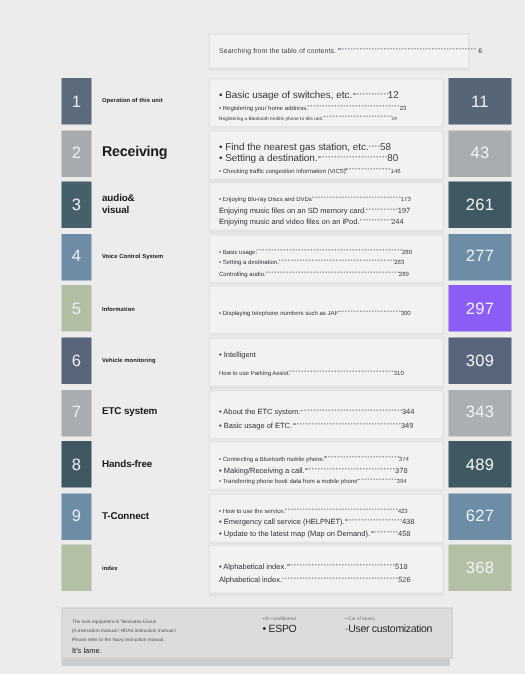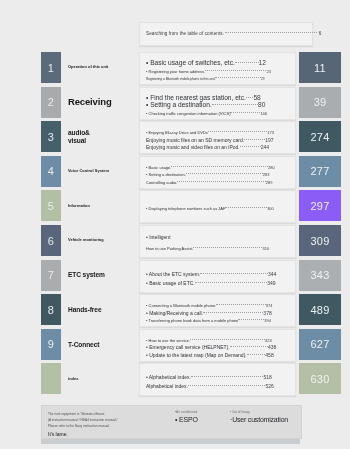--- a/index.html
+++ b/index.html
@@ -107,30 +107,30 @@
         <div class="entry" style="font-size: 3.2px; top: 20.2px;"><span>Registering a Bluetooth mobile phone to this unit.</span><span class="leader" style="width: 45.6px;"></span><span class="pg" style="font-size: 3.2px;">29</span></div>
       </div>
       <div class="bigbox" style="background: rgb(86, 102, 118); top: 52px;">11</div>
       <div class="tab" style="background: rgb(167, 171, 174); top: 86.6px;">2</div>
       <div class="chaptitle big" style="top: 86.6px;">Receiving</div>
       <div class="card" style="top: 86.6px;">
         <div class="entry" style="font-size: 6.6px; top: 5px;"><span>• Find the nearest gas station, etc.</span><span class="leader" style="width: 7.576px;"></span><span class="pg" style="font-size: 6.6px;">58</span></div>
         <div class="entry" style="font-size: 6.6px; top: 12.6px;"><span>• Setting a destination.</span><span class="leader" style="width: 46.384px;"></span><span class="pg" style="font-size: 6.6px;">80</span></div>
         <div class="entry" style="font-size: 4px; top: 20.2px;"><span>• Checking traffic congestion information (VICS)</span><span class="leader" style="width: 29.92px;"></span><span class="pg" style="font-size: 4px;">146</span></div>
       </div>
-      <div class="bigbox" style="background: rgb(169, 173, 176); top: 86.6px;">39</div>
+      <div class="bigbox" style="background: rgb(169, 173, 176); top: 86.6px;">43</div>
       <div class="tab" style="background: rgb(70, 96, 107); top: 121.2px;">3</div>
       <div class="chaptitle mid" style="top: 121.2px;">audio&amp;
 visual</div>
       <div class="card" style="top: 121.2px;">
         <div class="entry" style="font-size: 4px; top: 5px;"><span>• Enjoying Blu-ray Discs and DVDs</span><span class="leader" style="width: 59.32px;"></span><span class="pg" style="font-size: 4px;">173</span></div>
         <div class="entry" style="font-size: 5px; top: 12.6px;"><span>Enjoying music files on an SD memory card.</span><span class="leader" style="width: 21.1px;"></span><span class="pg" style="font-size: 5px;">197</span></div>
         <div class="entry" style="font-size: 5px; top: 20.2px;"><span>Enjoying music and video files on an iPod.</span><span class="leader" style="width: 21.1px;"></span><span class="pg" style="font-size: 5px;">244</span></div>
       </div>
-      <div class="bigbox" style="background: rgb(63, 88, 98); top: 121.2px;">274</div>
+      <div class="bigbox" style="background: rgb(63, 88, 98); top: 121.2px;">261</div>
       <div class="tab" style="background: rgb(110, 140, 166); top: 155.8px;">4</div>
       <div class="chaptitle sm" style="top: 155.8px;">Voice Control System</div>
       <div class="card" style="top: 155.8px;">
         <div class="entry" style="font-size: 4px; top: 5px;"><span>• Basic usage.</span><span class="leader" style="width: 96.56px;"></span><span class="pg" style="font-size: 4px;">280</span></div>
         <div class="entry" style="font-size: 4px; top: 12.6px;"><span>• Setting a destination.</span><span class="leader" style="width: 76.96px;"></span><span class="pg" style="font-size: 4px;">283</span></div>
         <div class="entry" style="font-size: 4px; top: 20.2px;"><span>Controlling audio.</span><span class="leader" style="width: 88.72px;"></span><span class="pg" style="font-size: 4px;">289</span></div>
       </div>
       <div class="bigbox" style="background: rgb(109, 140, 166); top: 155.8px;">277</div>
       <div class="tab" style="background: rgb(179, 191, 164); top: 190.4px;">5</div>
       <div class="chaptitle sm" style="top: 190.4px;">Information</div>
@@ -167,21 +167,21 @@
         <div class="entry" style="font-size: 5px; top: 12.6px;"><span>• Emergency call service (HELPNET).</span><span class="leader" style="width: 38.25px;"></span><span class="pg" style="font-size: 5px;">438</span></div>
         <div class="entry" style="font-size: 5px; top: 20.2px;"><span>• Update to the latest map (Map on Demand).</span><span class="leader" style="width: 18.65px;"></span><span class="pg" style="font-size: 5px;">458</span></div>
       </div>
       <div class="bigbox" style="background: rgb(109, 140, 166); top: 328.8px;">627</div>
       <div class="tab" style="background: rgb(180, 192, 165); top: 363.4px;"></div>
       <div class="chaptitle sm" style="top: 363.4px;">index</div>
       <div class="card" style="top: 363.4px;">
         <div class="entry" style="font-size: 5px; top: 8px;"><span>• Alphabetical index.</span><span class="leader" style="width: 72.55px;"></span><span class="pg" style="font-size: 5px;">518</span></div>
         <div class="entry" style="font-size: 5px; top: 17px;"><span>Alphabetical index.</span><span class="leader" style="width: 77.45px;"></span><span class="pg" style="font-size: 5px;">526</span></div>
       </div>
-      <div class="bigbox" style="background: rgb(180, 192, 165); top: 363.4px;">630</div>
+      <div class="bigbox" style="background: rgb(180, 192, 165); top: 363.4px;">368</div>
     </div>
 
   <div class="footer">
     <div class="fcol" style="left:6px;top:5px;width:120px;">
       <div class="fnote" id="fnote">
           <div>The next equipment is "Bessatsu Eezus</div>
           <div>(A instruction manual / HDA4 instruction manual /</div>
           <div>Please refer to the Navy instruction manual.</div>
           <div class="strong">It's lame.</div>
         </div>

